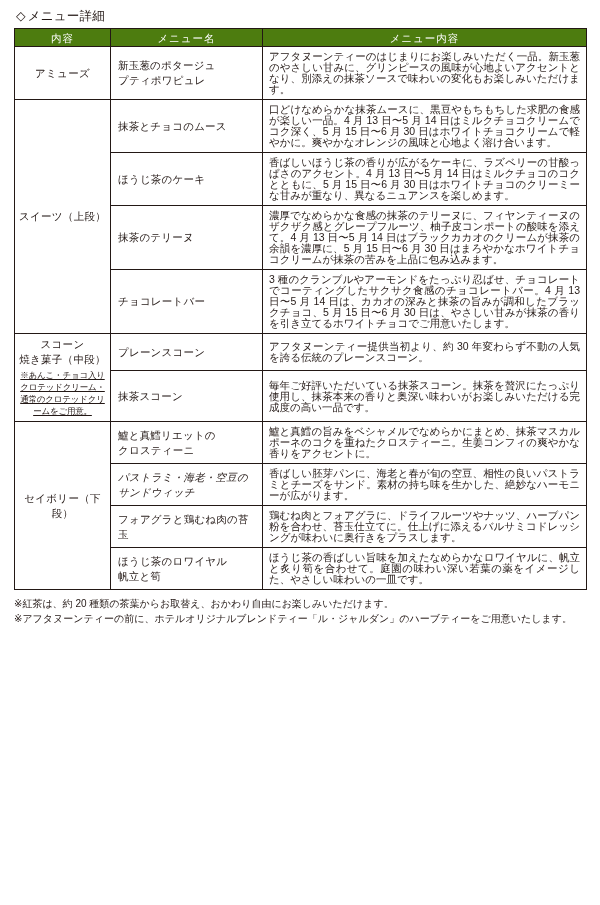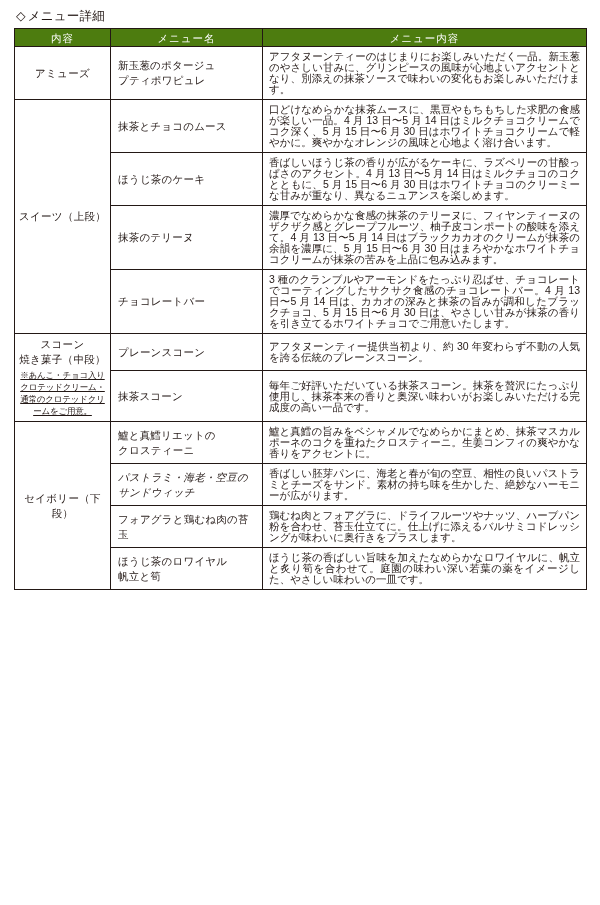--- a/index.html
+++ b/index.html
@@ -172,14 +172,18 @@
           <td class="desc">鶏むね肉とフォアグラに、ドライフルーツやナッツ、ハーブパン粉を合わせ、苔玉仕立てに。仕上げに添えるバルサミコドレッシングが味わいに奥行きをプラスします。</td>
         </tr>
         <tr>
           <td class="name" style="white-space: pre-line; margin-left: 48px;">ほうじ茶のロワイヤル
 帆立と筍</td>
           <td class="desc">ほうじ茶の香ばしい旨味を加えたなめらかなロワイヤルに、帆立と炙り筍を合わせて。庭園の味わい深い若葉の薬をイメージした、やさしい味わいの一皿です。</td>
         </tr>
       </tbody>
   </table>
 
+  <div class="footnotes">
+    <div>※紅茶は、約 20 種類の茶葉からお取替え、おかわり自由にお楽しみいただけます。</div>
+    <div>※アフタヌーンティーの前に、ホテルオリジナルブレンドティー「ル・ジャルダン」のハーブティーをご用意いたします。</div>
+  </div>
 
 </div>
 
 </body></html>

